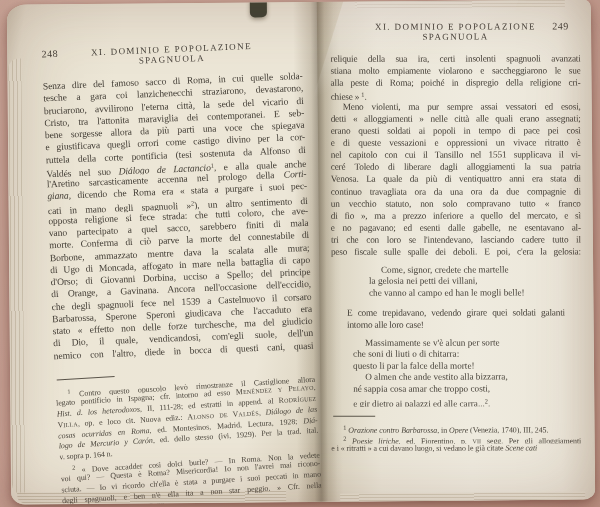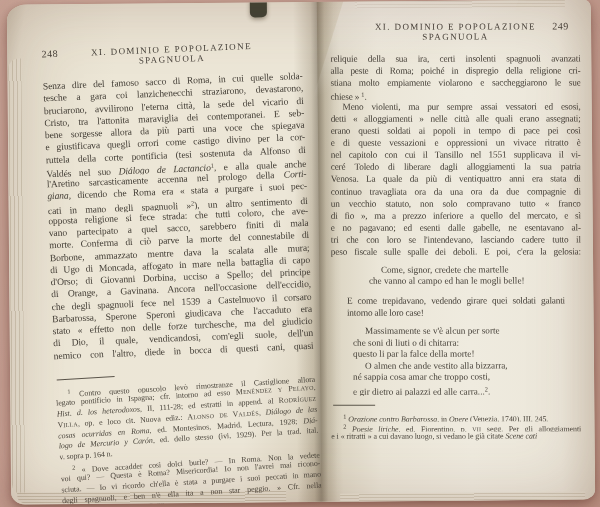--- a/index.html
+++ b/index.html
@@ -126,39 +126,40 @@
     </div>
 
     <div class="tb rightpg">
       <div class="header">
         <span class="pgnum"></span>
         <span class="rhead">XI. DOMINIO E POPOLAZIONE SPAGNUOLA</span>
         <span class="pgnum rt">249</span>
       </div>
       <div>
           <div class="rl"><span>reliquie della sua ira, certi insolenti spagnuoli avanzati</span></div>
+          <div class="rl"><span>stiana molto empiamente violarono e saccheggiarono le sue</span></div>
           <div class="rl"><span>alla peste di Roma; poiché in dispregio della religione cri-</span></div>
-          <div class="rl"><span>stiana molto empiamente violarono e saccheggiarono le sue</span></div>
           <div class="rl nj"><span>chiese » </span><span class="sup">1</span><span>.</span></div>
           <div class="rl ind"><span>Meno violenti, ma pur sempre assai vessatori ed esosi,</span></div>
           <div class="rl"><span>detti « alloggiamenti » nelle città alle quali erano assegnati;</span></div>
           <div class="rl"><span>erano questi soldati ai popoli in tempo di pace pei così</span></div>
           <div class="rl"><span>e di queste vessazioni e oppressioni un vivace ritratto è</span></div>
           <div class="rl"><span>nel capitolo con cui il Tansillo nel 1551 supplicava il vi-</span></div>
           <div class="rl"><span>ceré Toledo di liberare dagli alloggiamenti la sua patria</span></div>
           <div class="rl"><span>Venosa. La quale da più di ventiquattro anni era stata di</span></div>
           <div class="rl"><span>continuo travagliata ora da una ora da due compagnie di</span></div>
           <div class="rl"><span>un vecchio statuto, non solo compravano tutto « franco</span></div>
           <div class="rl"><span>di fio », ma a prezzo inferiore a quello del mercato, e sì</span></div>
           <div class="rl"><span>e no pagavano; ed esenti dalle gabelle, ne esentavano al-</span></div>
           <div class="rl"><span>tri che con loro se l'intendevano, lasciando cadere tutto il</span></div>
           <div class="rl"><span>peso fiscale sulle spalle dei deboli. E poi, c'era la gelosia:</span></div>
         </div>
       <div class="vblock">
           <div class="vl ind"><span>Come, signor, credete che martelle</span></div>
+          <div class="vl"><span>la gelosia nei petti dei villani,</span></div>
           <div class="vl"><span>che vanno al campo ed han le mogli belle!</span></div>
         </div>
       <div class="prose">
           <div class="rl"><span>E come trepidavano, vedendo girare quei soldati galanti</span></div>
           <div class="rl nj"><span>intorno alle loro case!</span></div>
         </div>
       <div class="vblock v2">
           <div class="vl ind"><span>Massimamente se v'è alcun per sorte</span></div>
           <div class="vl"><span>che soni di liuti o di chitarra:</span></div>
           <div class="vl"><span>questo li par la falce della morte!</span></div>

